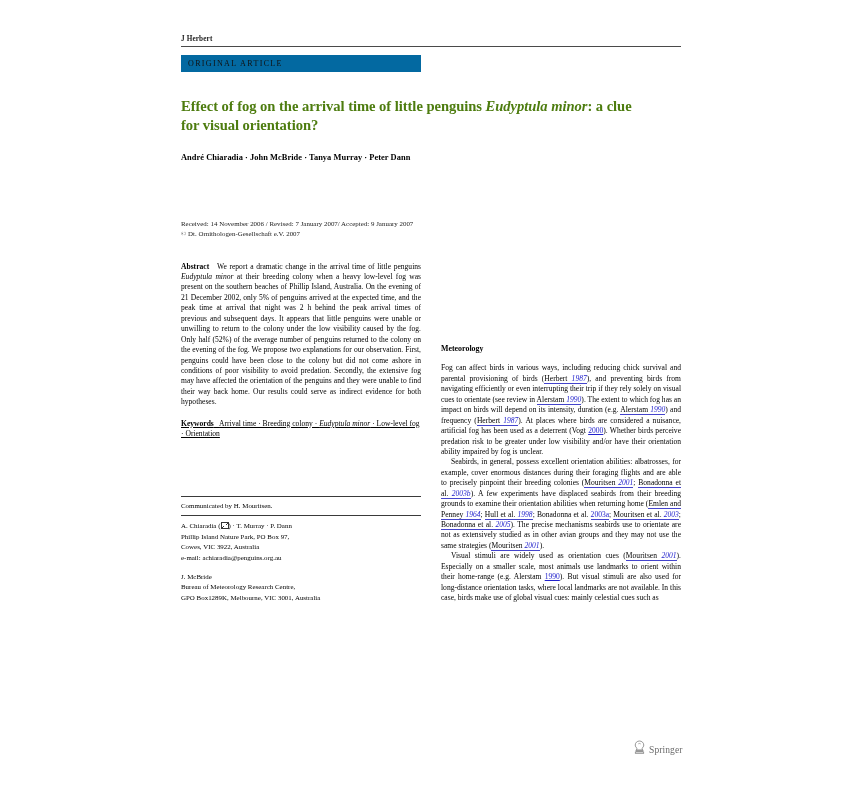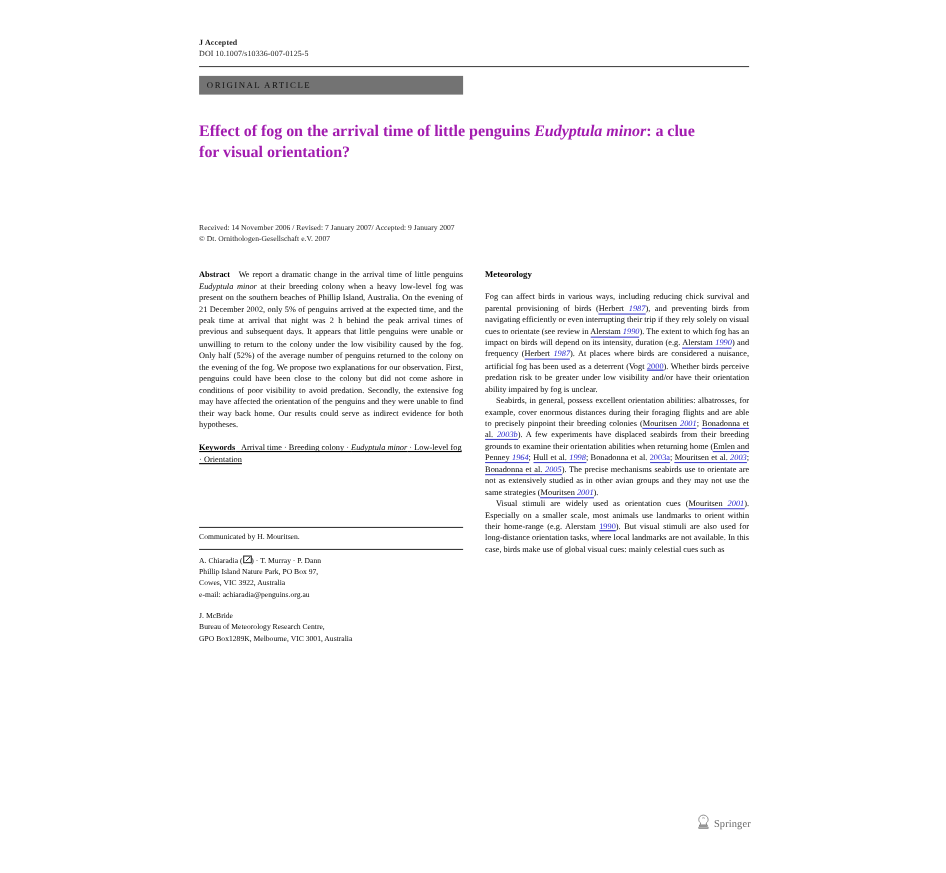--- a/index.html
+++ b/index.html
@@ -44,41 +44,41 @@
     border-top: 1.1px solid #4a4a4a;
     width: 500px;
     margin-top: 2px;
   }
 
   
   .article-type-band {
     margin-top: 8px;
     width: 240px;
     height: 17px;
-    background: #737373;
+    background: #0369a1;
     display: flex;
     align-items: center;
   }
   .article-type-label {
     font-size: 8px;
     letter-spacing: 1.35px;
     padding-left: 7px;
     color: #111111;
     font-family: "Liberation Serif", serif;
   }
 
   
   .title {
     margin-top: 25px;
     font-size: 14.6px;
     font-weight: bold;
     line-height: 1.30;
     letter-spacing: -0.05px;
     width: 452px;
-    color: #a21caf;
+    color: #4d7c0f;
   }
   .title .it { font-style: italic; }
 
   .authors {
     margin-top: 17px;
     font-size: 8.4px;
     font-weight: bold;
     line-height: 1.52;
     width: 300px;
     letter-spacing: 0.05px;
@@ -92,20 +92,21 @@
     letter-spacing: 0.02px;
     color: #1a1a1a;
   }
 
   
   .columns {
     margin-top: 22px;
     display: flex;
     width: 500px;
     justify-content: space-between;
+    align-items: flex-end;
   }
   .col {
     width: 240px;
   }
 
   p {
     margin: 0;
     font-size: 7.55px;
     line-height: 1.385;
     text-align: justify;
@@ -199,34 +200,34 @@
     font-family: "Liberation Serif", serif;
     letter-spacing: 0.1px;
   }
 </style>
 </head>
 <body>
 
 <div class="page">
 
   <div>
-    <div class="journal-line">J Accepted</div>
-    <div class="doi-line">DOI 10.1007/s10336-007-0125-5</div>
+    <div class="journal-line">J Herbert</div>
   </div>
 
   <div class="rule-top"></div>
 
   <div class="article-type-band">
     <span class="article-type-label">ORIGINAL ARTICLE</span>
   </div>
 
   <div class="title">
     <span>Effect of fog on the arrival time of little penguins </span><span class="it">Eudyptula</span> <span class="it">minor</span><span>: a clue for visual orientation?</span>
   </div>
 
+  <div class="authors">André Chiaradia · John McBride · Tanya Murray · Peter Dann</div>
 
   <div class="dates">
     <div>Received: 14 November 2006 / Revised: 7 January 2007/ Accepted: 9 January 2007</div>
     <div>© Dt. Ornithologen-Gesellschaft e.V. 2007</div>
   </div>
 
   <div class="columns">
 
     <div class="col">
 

